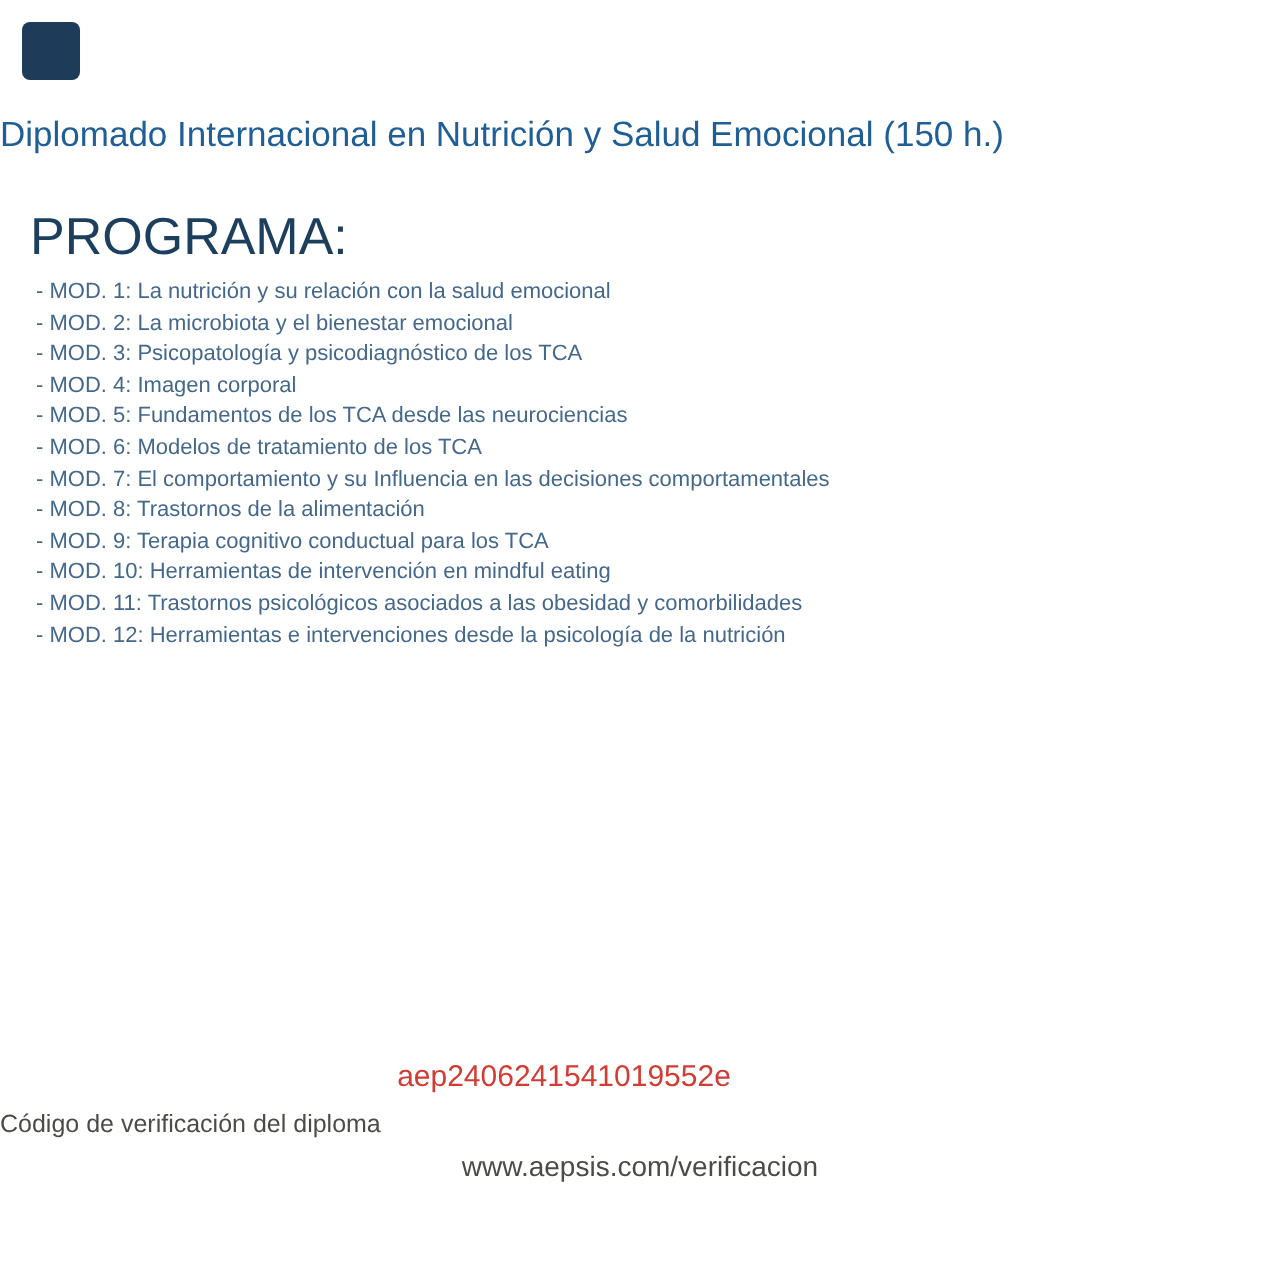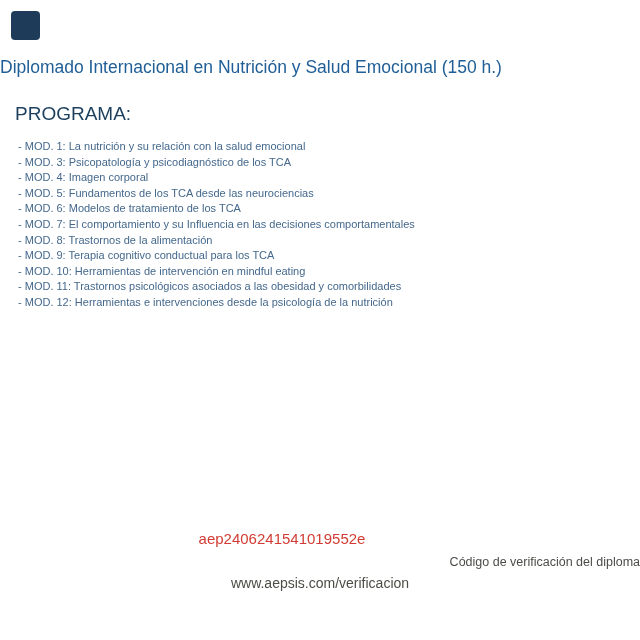--- a/index.html
+++ b/index.html
@@ -31,21 +31,21 @@
     text-align: left;
     font-size: 17.5px;
     font-weight: 400;
     color: var(--title-color, #1f5e96);
     white-space: nowrap;
   }
   .program-heading {
     position: absolute;
     top: 103px;
     left: 15px;
-    font-size: 19px;
+    font-size: 26px;
     font-weight: 400;
     color: var(--heading-color, #1c3f5e);
   }
   .module-list {
     position: absolute;
     top: 139px;
     left: 18px;
     right: 6px;
   }
   .module-item {
@@ -61,21 +61,21 @@
     width: 564px;
     text-align: center;
     font-size: 15px;
     color: var(--code-color, #d13c34);
   }
   .verify-caption {
     position: absolute;
     top: 555px;
     left: 0;
     width: 640px;
-    text-align: right;
+    text-align: left;
     font-size: 12.5px;
     color: var(--verify-text-color, #4c4c47);
   }
   .verify-url {
     position: absolute;
     top: 575px;
     left: 0;
     width: 640px;
     text-align: center;
     font-size: 14px;
@@ -86,20 +86,21 @@
 <body style="background: rgb(255, 255, 255);">
 
 <div class="logo-square"></div>
 
 <div class="doc-title">Diplomado Internacional en Nutrición y Salud Emocional (150 h.)</div>
 
 <div class="program-heading">PROGRAMA:</div>
 
 <div class="module-list" id="module-list">
     <div class="module-item">- MOD. 1: La nutrición y su relación con la salud emocional</div>
+    <div class="module-item">- MOD. 2: La microbiota y el bienestar emocional</div>
     <div class="module-item">- MOD. 3: Psicopatología y psicodiagnóstico de los TCA</div>
     <div class="module-item">- MOD. 4: Imagen corporal</div>
     <div class="module-item">- MOD. 5: Fundamentos de los TCA desde las neurociencias</div>
     <div class="module-item">- MOD. 6: Modelos de tratamiento de los TCA</div>
     <div class="module-item">- MOD. 7: El comportamiento y su Influencia en las decisiones comportamentales</div>
     <div class="module-item">- MOD. 8: Trastornos de la alimentación</div>
     <div class="module-item">- MOD. 9: Terapia cognitivo conductual para los TCA</div>
     <div class="module-item">- MOD. 10: Herramientas de intervención en mindful eating</div>
     <div class="module-item">- MOD. 11: Trastornos psicológicos asociados a las obesidad y comorbilidades</div>
     <div class="module-item">- MOD. 12: Herramientas e intervenciones desde la psicología de la nutrición</div>

